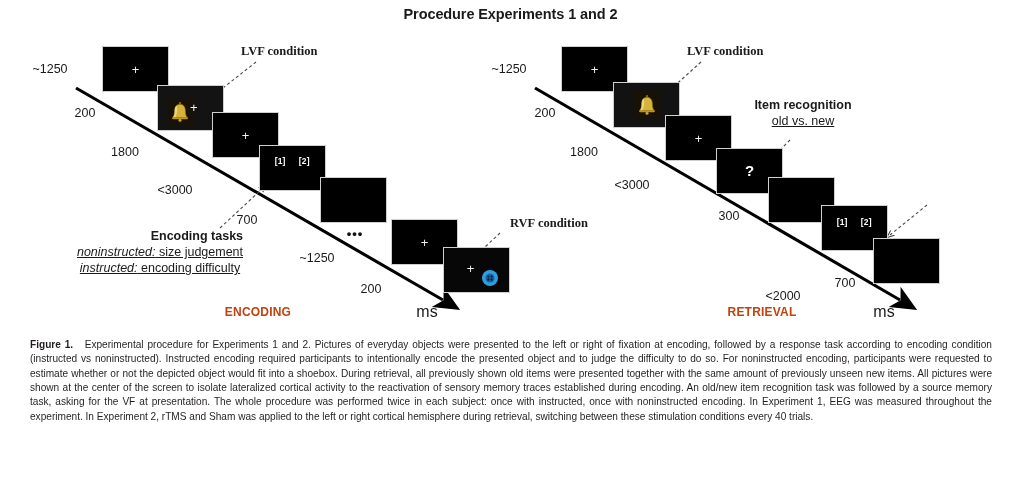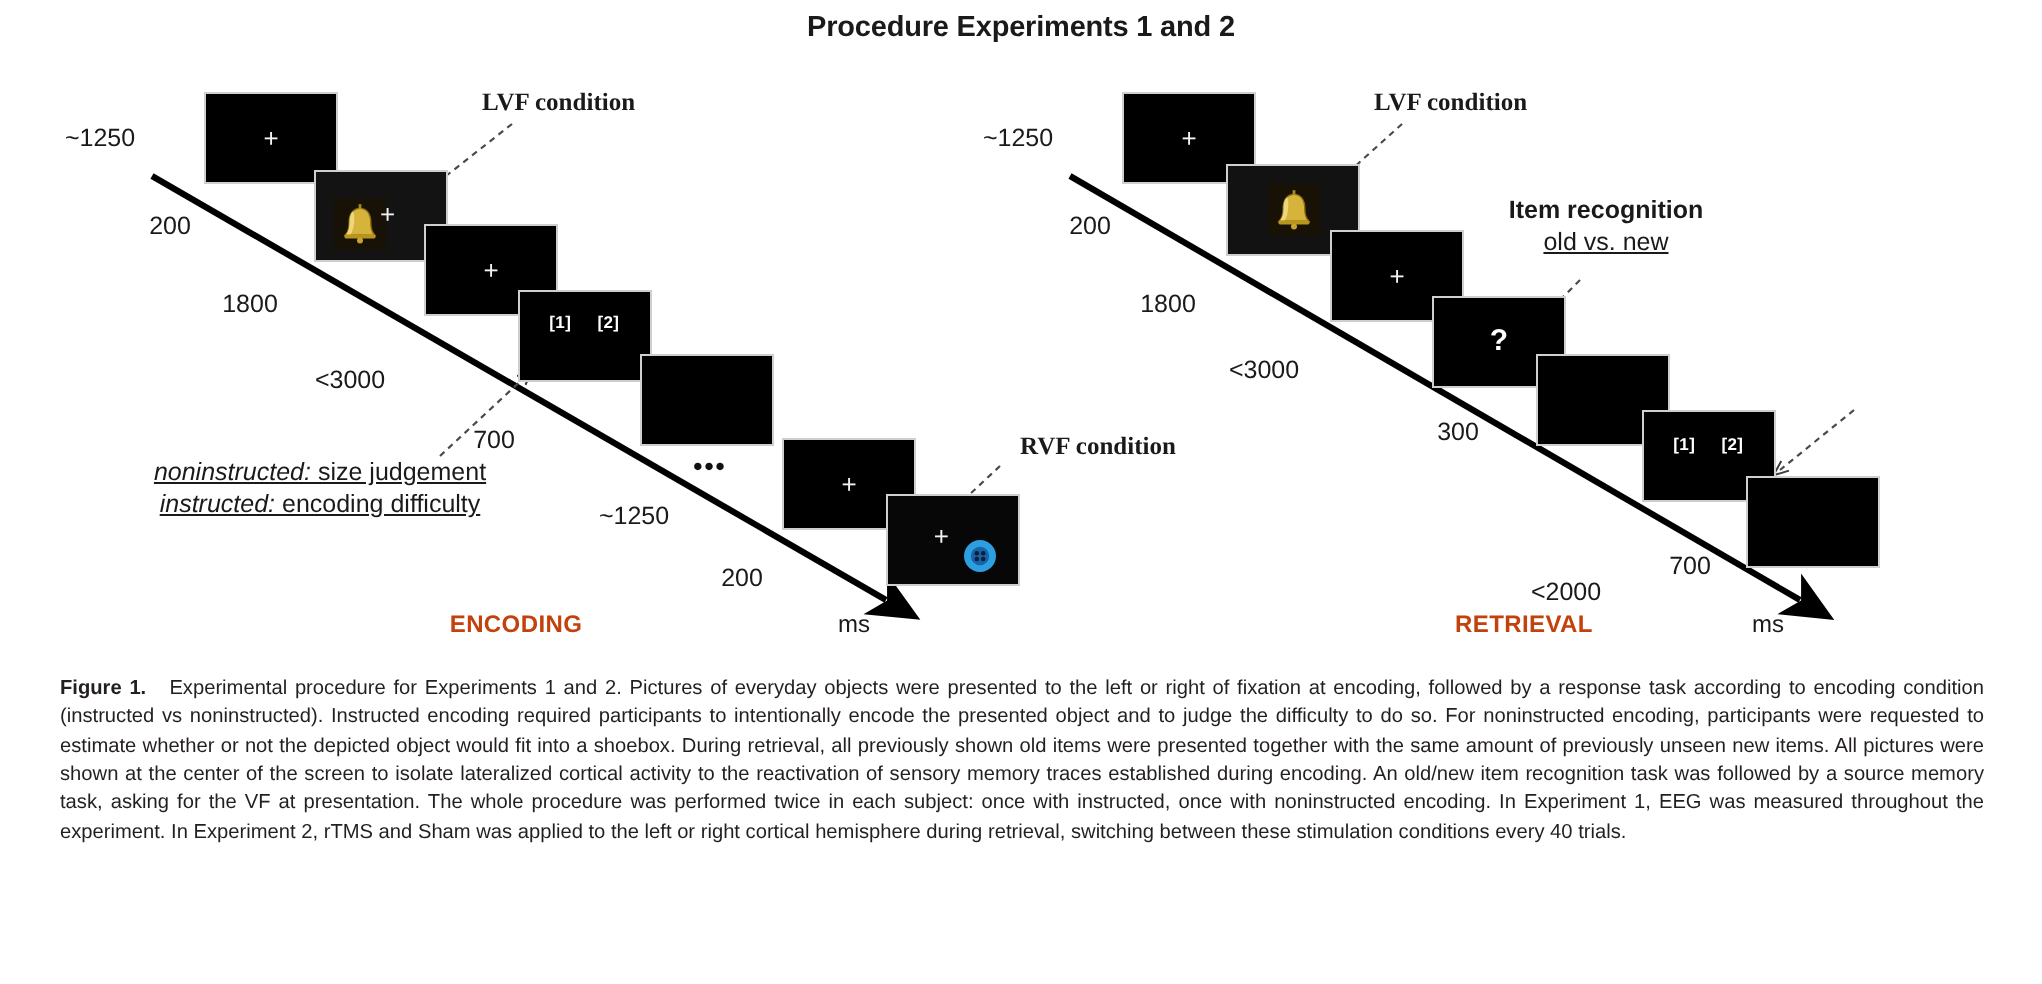--- a/index.html
+++ b/index.html
@@ -103,21 +103,21 @@
   .phase{
     position:absolute;
     font-size:12px;
     font-weight:bold;
     letter-spacing:0.2px;
     color:#c2410c;
     transform:translateX(-50%);
   }
   .msunit{
     position:absolute;
-    font-size:12px;
+    font-size:16px;
     color:#1a1a1a;
     transform:translate(-50%,-50%);
     padding-left:32px;
   }
 
   .taskbox{
     position:absolute;
     font-size:12.5px;
     color:#1a1a1a;
     white-space:nowrap;
@@ -243,20 +243,21 @@
   <span class="dur" style="left:175px;top:190px;">&lt;3000</span>
   <span class="dur" style="left:247px;top:220px;">700</span>
   <span class="dur" style="left:317px;top:258px;">~1250</span>
   <span class="dur" style="left:371px;top:289px;">200</span>
   <span class="msunit" style="left:411px;top:312px;">ms</span>
 
   <span class="anno bold" style="left:241px;top:44px;">LVF condition</span>
   <span class="anno bold" style="left:510px;top:216px;">RVF condition</span>
 
   <div class="taskbox" style="left:160px;top:228px;">
+    <span class="t-head">Encoding tasks</span>
     <span class="t-line"><i>noninstructed:</i> <span>size judgement</span></span>
     <span class="t-line"><i>instructed:</i> <span>encoding difficulty</span></span>
   </div>
 
   <span class="phase" style="left:258px;top:305px;">ENCODING</span>
 
   <div class="screen framed" style="left:561px;top:46px;width:67px;height:46px;">
     <span class="fix" style="left:50%;top:50%;">+</span>
   </div>
 

